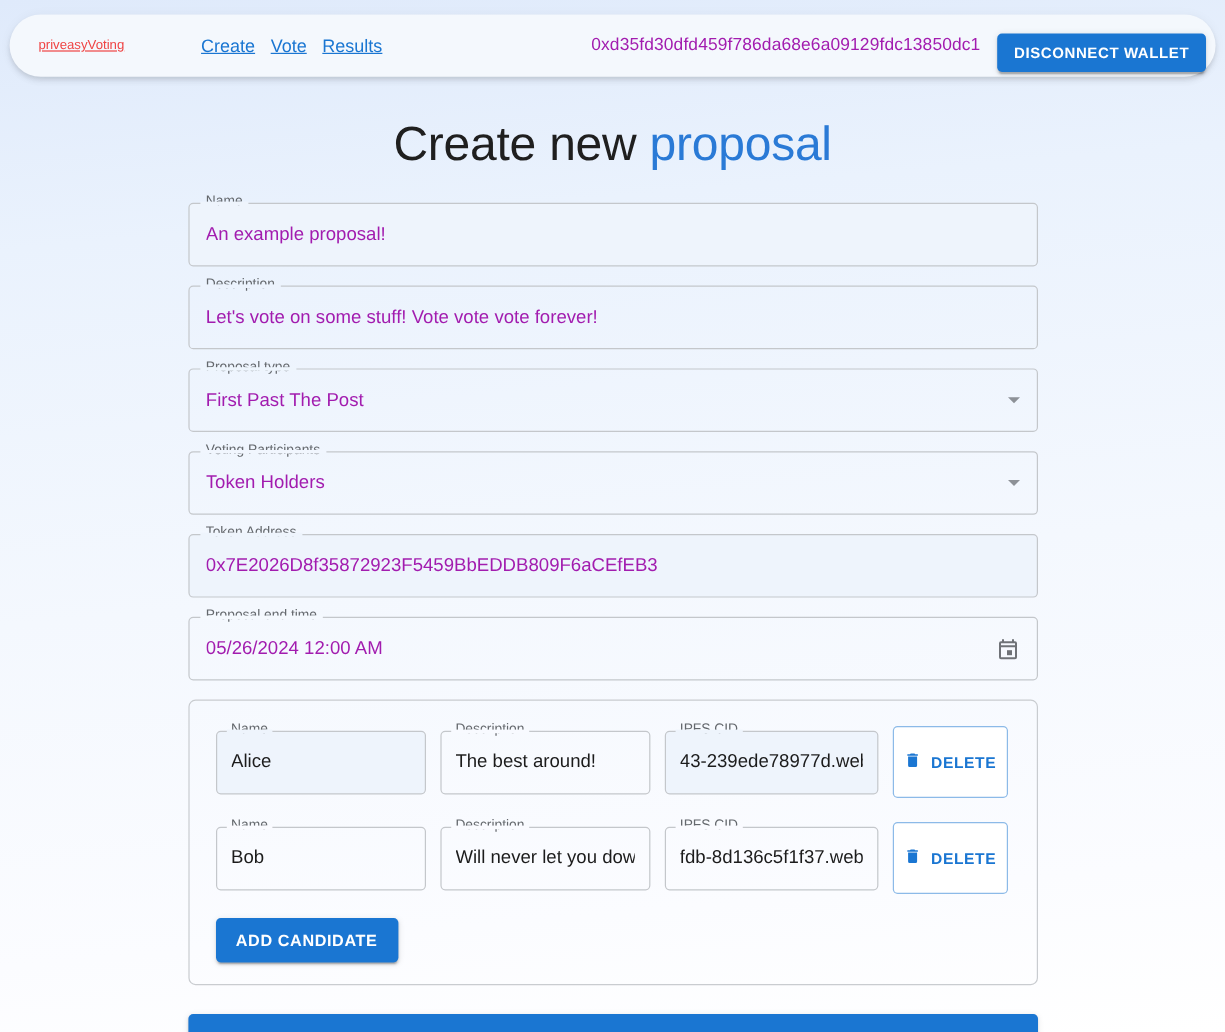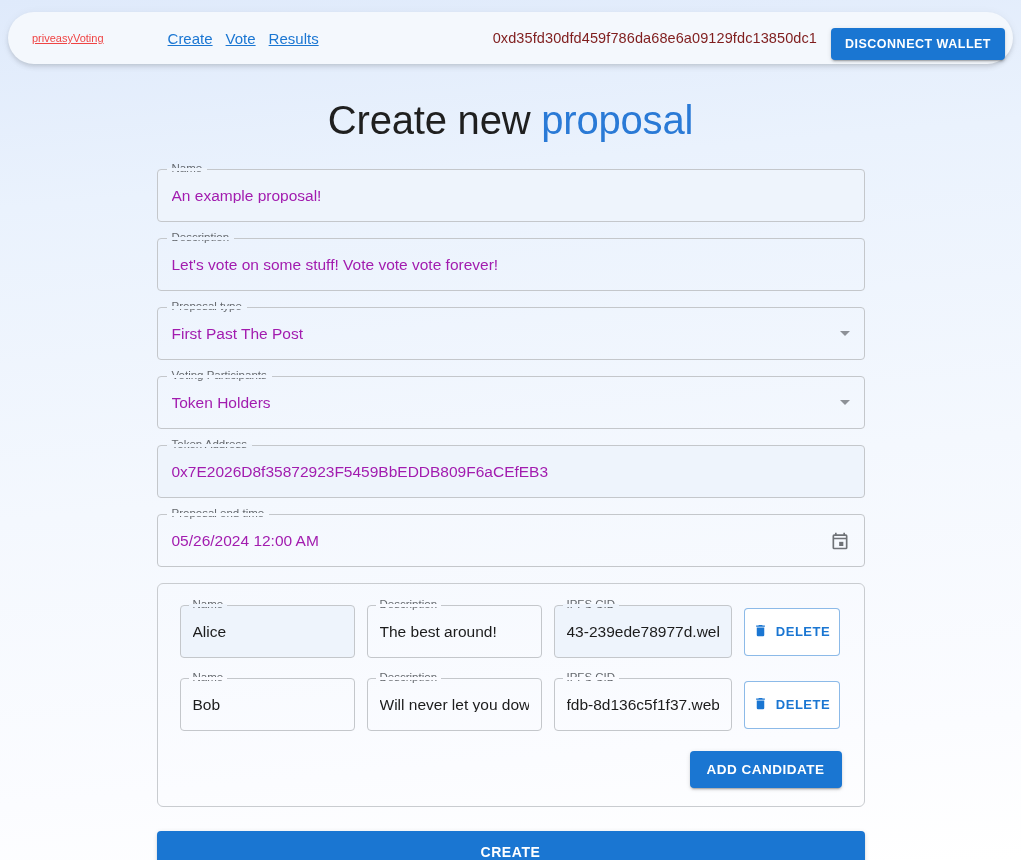--- a/index.html
+++ b/index.html
@@ -40,21 +40,21 @@
   .navlinks { display: flex; align-items: center; gap: 13px; }
   .navlink {
     color: #1a76d2;
     font-size: 15px;
     text-decoration: underline;
     cursor: pointer;
     white-space: nowrap;
   }
   .nav-spacer { flex: 1; }
   .wallet-address {
-    color: #7f1d1d;
+    color: #a21caf;
     font-size: 14.5px;
     letter-spacing: 0.1px;
     white-space: nowrap;
     margin-right: 14px;
   }
   .btn-disconnect {
     background: #1a76d2;
     color: #fff;
     border: none;
     border-radius: 4px;
@@ -190,32 +190,32 @@
     white-space: nowrap;
     overflow: hidden;
     line-height: 1;
   }
   .btn-delete {
     display: flex;
     align-items: center;
     justify-content: center;
     gap: 8px;
     width: 96px;
-    height: 48px;
+    height: 60px;
     border: 1px solid rgba(26,118,210,0.5);
     border-radius: 4px;
     background: #fff;
     color: #1a76d2;
     font-size: 13px;
     font-weight: bold;
     letter-spacing: 0.5px;
     cursor: pointer;
     font-family: "Liberation Sans", sans-serif;
   }
-  .add-candidate-wrap { display: flex; justify-content: flex-end; }
+  .add-candidate-wrap { display: flex; justify-content: flex-start; }
   .btn-add {
     background: #1a76d2;
     color: #fff;
     border: none;
     border-radius: 4px;
     font-size: 13.5px;
     font-weight: bold;
     letter-spacing: 0.5px;
     padding: 11px 17px;
     cursor: pointer;

